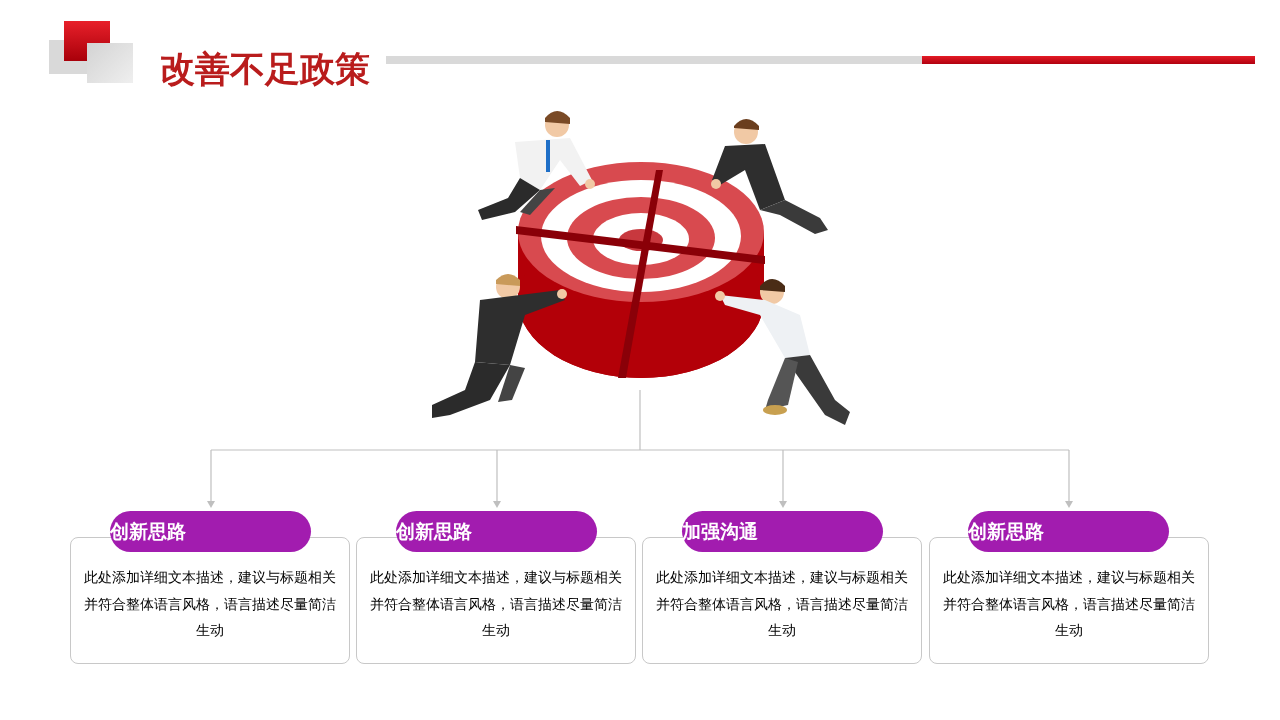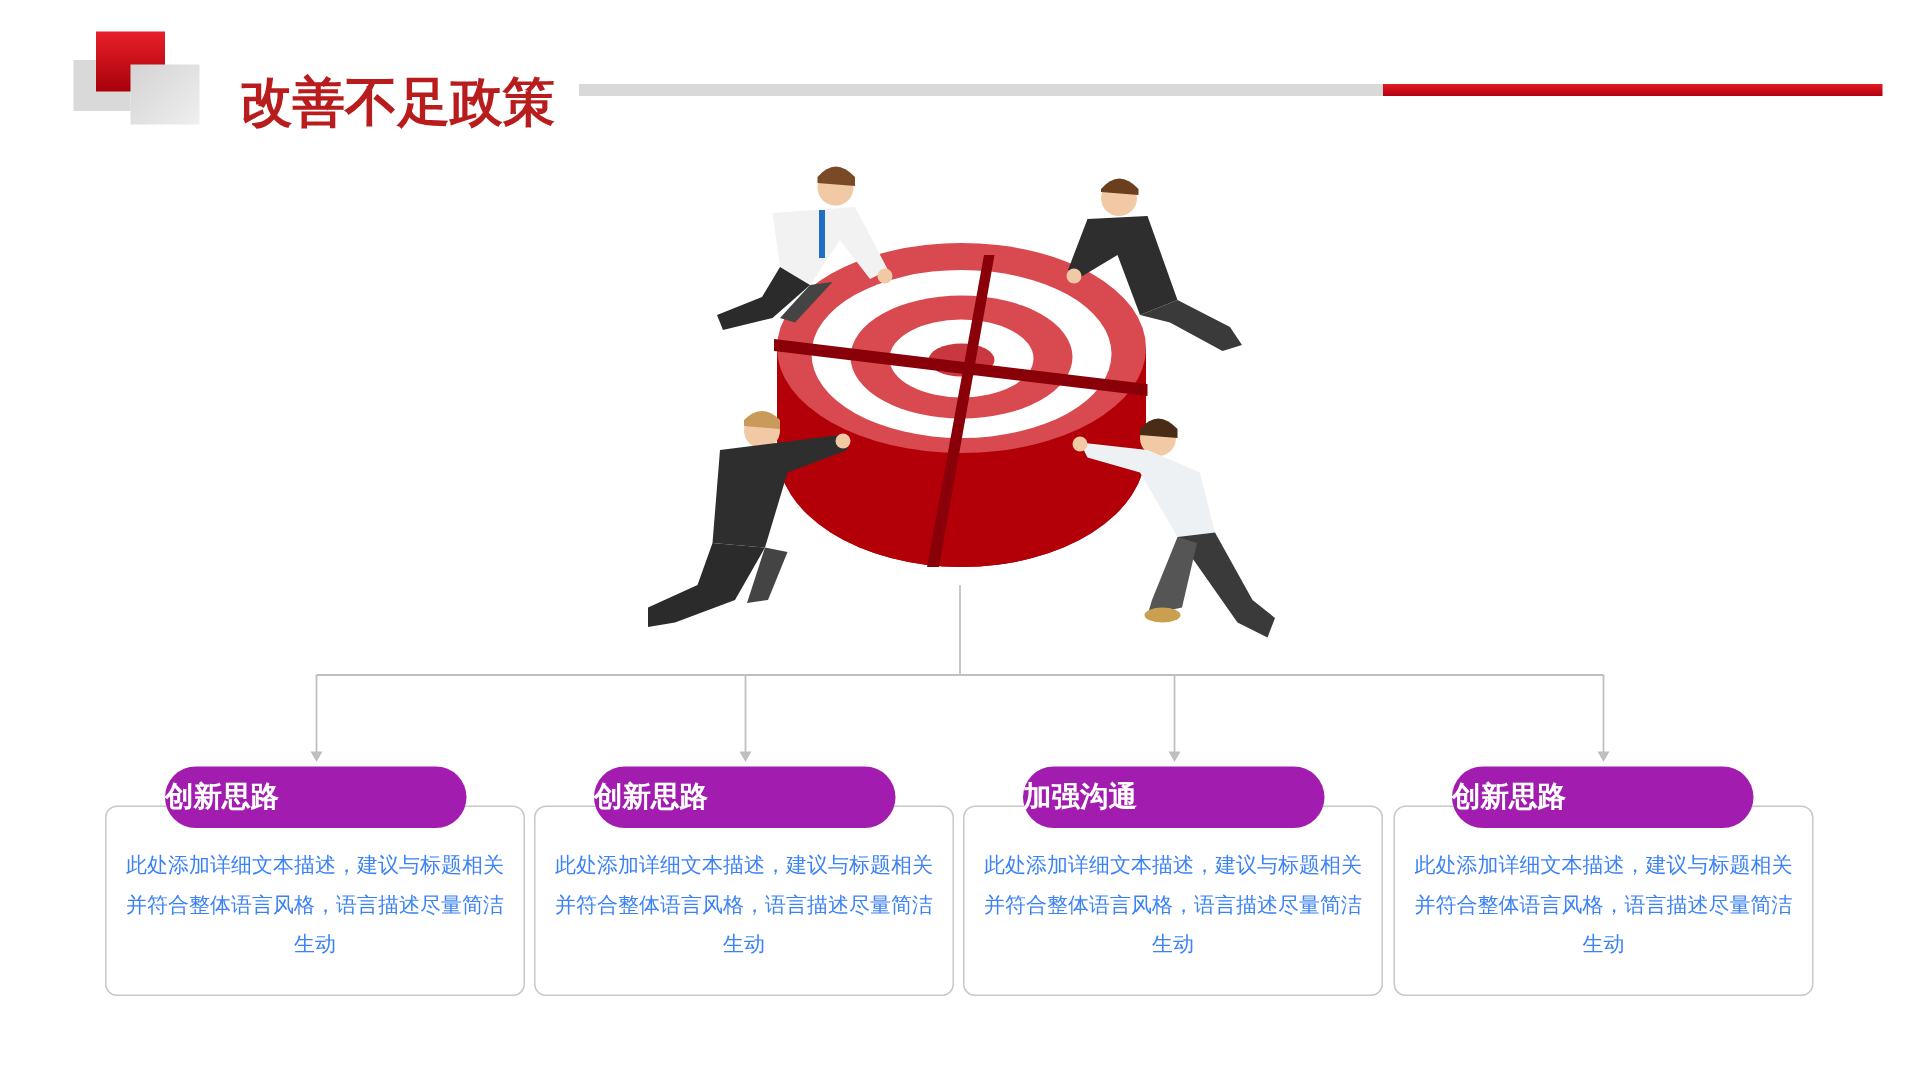--- a/index.html
+++ b/index.html
@@ -7,21 +7,21 @@
   .logo{position:absolute;left:49px;top:20px;width:84px;height:64px;}
   .logo .g1{position:absolute;left:0;top:20px;width:38px;height:34px;background:#d9d9d9;}
   .logo .r1{position:absolute;left:15px;top:1px;width:46px;height:40px;background:linear-gradient(180deg,#e8202a 0%,#a8000a 100%);}
   .logo .g2{position:absolute;left:38px;top:23px;width:46px;height:40px;background:linear-gradient(135deg,#d3d3d3,#efefef);}
   .title{position:absolute;left:160px;top:46px;font-size:35px;font-weight:bold;color:#b91c1c;letter-spacing:0px;line-height:46px;}
   .bar-gray{position:absolute;left:386px;top:56px;width:536px;height:8px;background:#d9d9d9;}
   .bar-red{position:absolute;left:922px;top:56px;width:333px;height:8px;background:linear-gradient(180deg,#e41b25,#b10010);}
   .illus{position:absolute;left:420px;top:100px;width:440px;height:340px;}
   .connector{position:absolute;left:0;top:0;width:1280px;height:720px;pointer-events:none;}
   .card{position:absolute;top:537px;width:280px;height:127px;border:1px solid #c8c8c8;border-radius:8px;background:#fff;box-sizing:border-box;}
-  .card .body{position:absolute;left:8px;right:8px;top:26px;text-align:center;font-size:14px;line-height:26.5px;color:#3b82f6;}
+  .card .body{position:absolute;left:8px;right:8px;top:26px;text-align:center;font-size:14px;line-height:26.5px;color:#000000;}
   .pill{position:absolute;top:511px;width:201px;height:41px;border-radius:21px;background:#a21caf;color:#fff;font-weight:bold;font-size:19px;line-height:41px;text-align:left;}
 </style>
 </head>
 <body>
 
 <div class="logo">
   <div class="g1"></div>
   <div class="r1"></div>
   <div class="g2"></div>
 </div>

